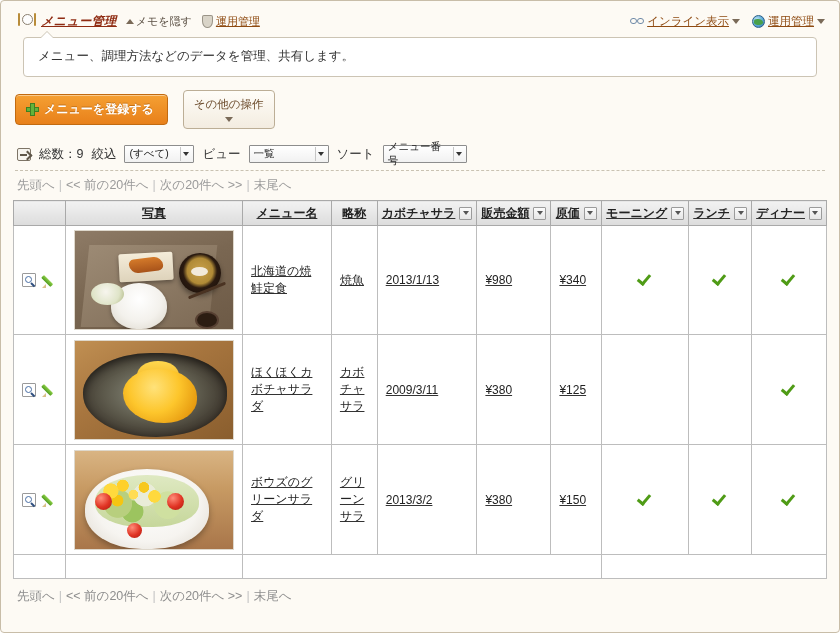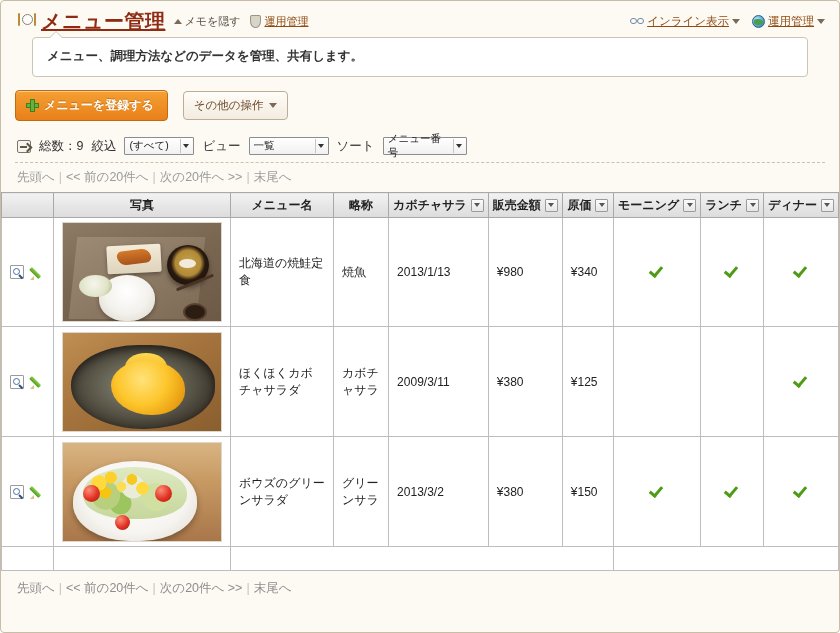--- a/index.html
+++ b/index.html
@@ -32,22 +32,22 @@
     position: absolute; left: 5px; top: 2px; width: 11px; height: 11px;
     border-radius: 50%; background: #fdfdfd; border: 1.4px solid #8a7f6f;
   }
   .dish-icon .fork, .dish-icon .knife {
     position: absolute; top: 1px; width: 2px; height: 13px;
     background: #b88c3a; border-radius: 1px;
   }
   .dish-icon .fork { left: 1px; }
   .dish-icon .knife { right: 1px; }
   .page-title {
-    font-size: 20px; font-weight: bold; color: #8f2b12;
-    text-decoration: underline; cursor: pointer; letter-spacing: 0.5px;
+    font-size: 12px; font-weight: bold; color: #8f2b12;
+    text-decoration: underline; cursor: pointer; letter-spacing: 0.5px; font-style: italic;
   }
   .memo-toggle {
     margin-left: 9px; font-size: 11px; color: #5a4f43;
     cursor: pointer; white-space: nowrap;
   }
   .memo-toggle .caret-up {
     display: inline-block; width: 0; height: 0; margin-right: 2px;
     border-left: 4px solid transparent; border-right: 4px solid transparent;
     border-bottom: 5px solid #7a6a58; vertical-align: 1px;
   }
@@ -80,21 +80,21 @@
     width: 13px; height: 13px; border-radius: 50%; flex: none;
     background: radial-gradient(circle at 35% 32%, #bfe4f5 0%, #5aa8d8 55%, #2f6f9e 100%);
     border: 1px solid #2c5f86; position: relative; overflow: hidden;
   }
   .globe-icon::after {
     content: ""; position: absolute; left: 1px; top: 3px; width: 9px; height: 6px;
     background: #49a04a; border-radius: 40% 60% 50% 45%;
   }
 
   
-  .memo-wrap { padding: 0 31px; position: relative; font-weight: bold; }
+  .memo-wrap { padding: 0 22px; position: relative; }
   .memo-panel {
     background: #ffffff; border: 1px solid #ccc4b4; border-radius: 4px;
     padding: 9px 14px 10px 14px; position: relative;
   }
   .memo-panel::before {
     content: ""; position: absolute; top: -7px; left: 16px;
     border-left: 7px solid transparent; border-right: 7px solid transparent;
     border-bottom: 7px solid #ccc4b4;
   }
   .memo-panel::after {
@@ -126,21 +126,21 @@
     border: 1px solid #3f7f22; box-sizing: border-box;
   }
   .plus-icon::before { left: 0; top: 4px; width: 13px; height: 5px; }
   .plus-icon::after { left: 4px; top: 0; width: 5px; height: 13px; }
   .btn-secondary {
     display: inline-flex; align-items: center; gap: 5px;
     margin-left: 15px;
     background: linear-gradient(#fffdf8, #f3ece0);
     border: 1px solid #bcae96; border-radius: 4px;
     color: #6b4a2a; font-size: 11.5px;
-    padding: 6px 10px; cursor: pointer;
+    padding: 6px 10px; cursor: pointer; flex-direction: column;
   }
   .actionbar-right { margin-left: auto; display: flex; align-items: center; gap: 7px; }
   .search-icon { width: 15px; height: 15px; position: relative; flex: none; }
   .search-icon::before {
     content: ""; position: absolute; left: 0; top: 0; width: 10px; height: 10px;
     border: 2px solid #4a6fa5; border-radius: 50%; box-sizing: border-box;
   }
   .search-icon::after {
     content: ""; position: absolute; left: 9px; top: 9px; width: 6px; height: 2px;
     background: #4a6fa5; transform: rotate(45deg); transform-origin: left center;
@@ -200,21 +200,21 @@
   .pager {
     margin: 0 14px; padding: 6px 2px 6px 2px;
     font-size: 12.5px; color: #9a9a9a;
   }
   .pager a { color: #9a9a9a; text-decoration: none; cursor: pointer; }
   .pager .sep { color: #c4c4c4; margin: 0 4px; }
   .pager.bottom { padding-top: 9px; color: #8d8d8d; }
   .pager.bottom a { color: #8d8d8d; }
 
   
-  .table-wrap { margin: 0 0; }
+  .table-wrap { margin: 0 12px; text-decoration: underline; }
   table.grid {
     width: 100%; border-collapse: collapse;
     border: 1px solid #a9a9a9; background: #fff;
   }
   table.grid th {
     background: linear-gradient(#f2f2f2, #dcdcdc);
     border: 1px solid #a9a9a9;
     font-size: 12px; font-weight: bold; color: #222;
     height: 25px; padding: 0 4px; text-align: center;
     white-space: nowrap;

